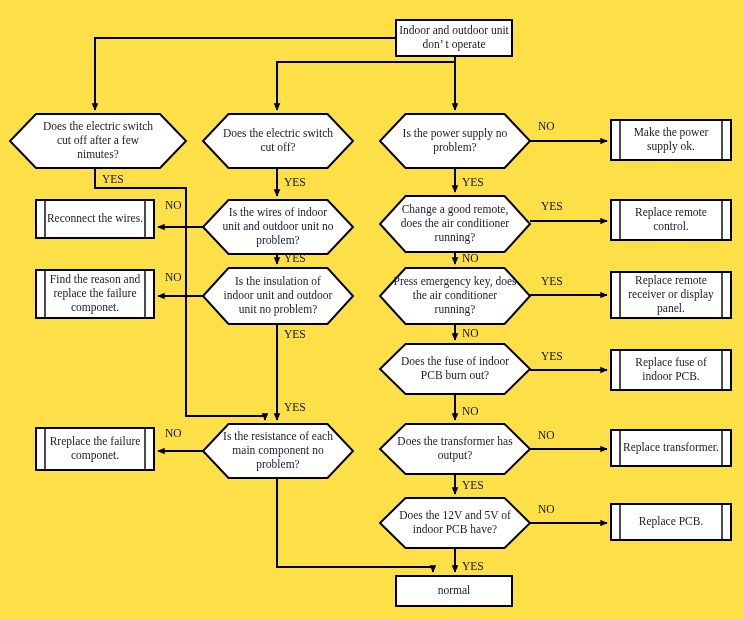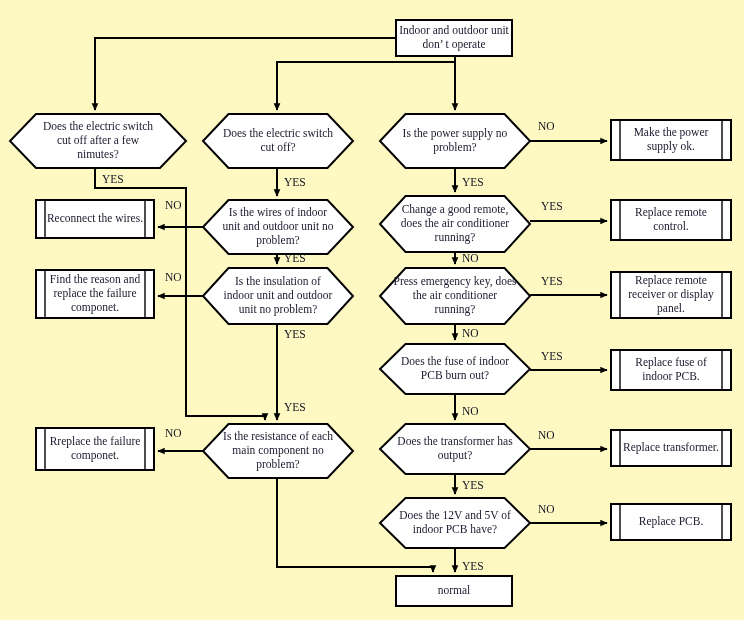--- a/index.html
+++ b/index.html
@@ -4,21 +4,21 @@
 <style>
   html, body {
     margin: 0;
     padding: 0;
     background: #ffffff;
   }
   #chart-root {
     position: relative;
     width: 744px;
     height: 620px;
-    background: #fef9c3;
+    background: #fde047;
     font-family: "Liberation Serif", "DejaVu Serif", serif;
     overflow: hidden;
   }
   svg.flow {
     position: absolute;
     left: 0;
     top: 0;
     width: 744px;
     height: 620px;
   }

